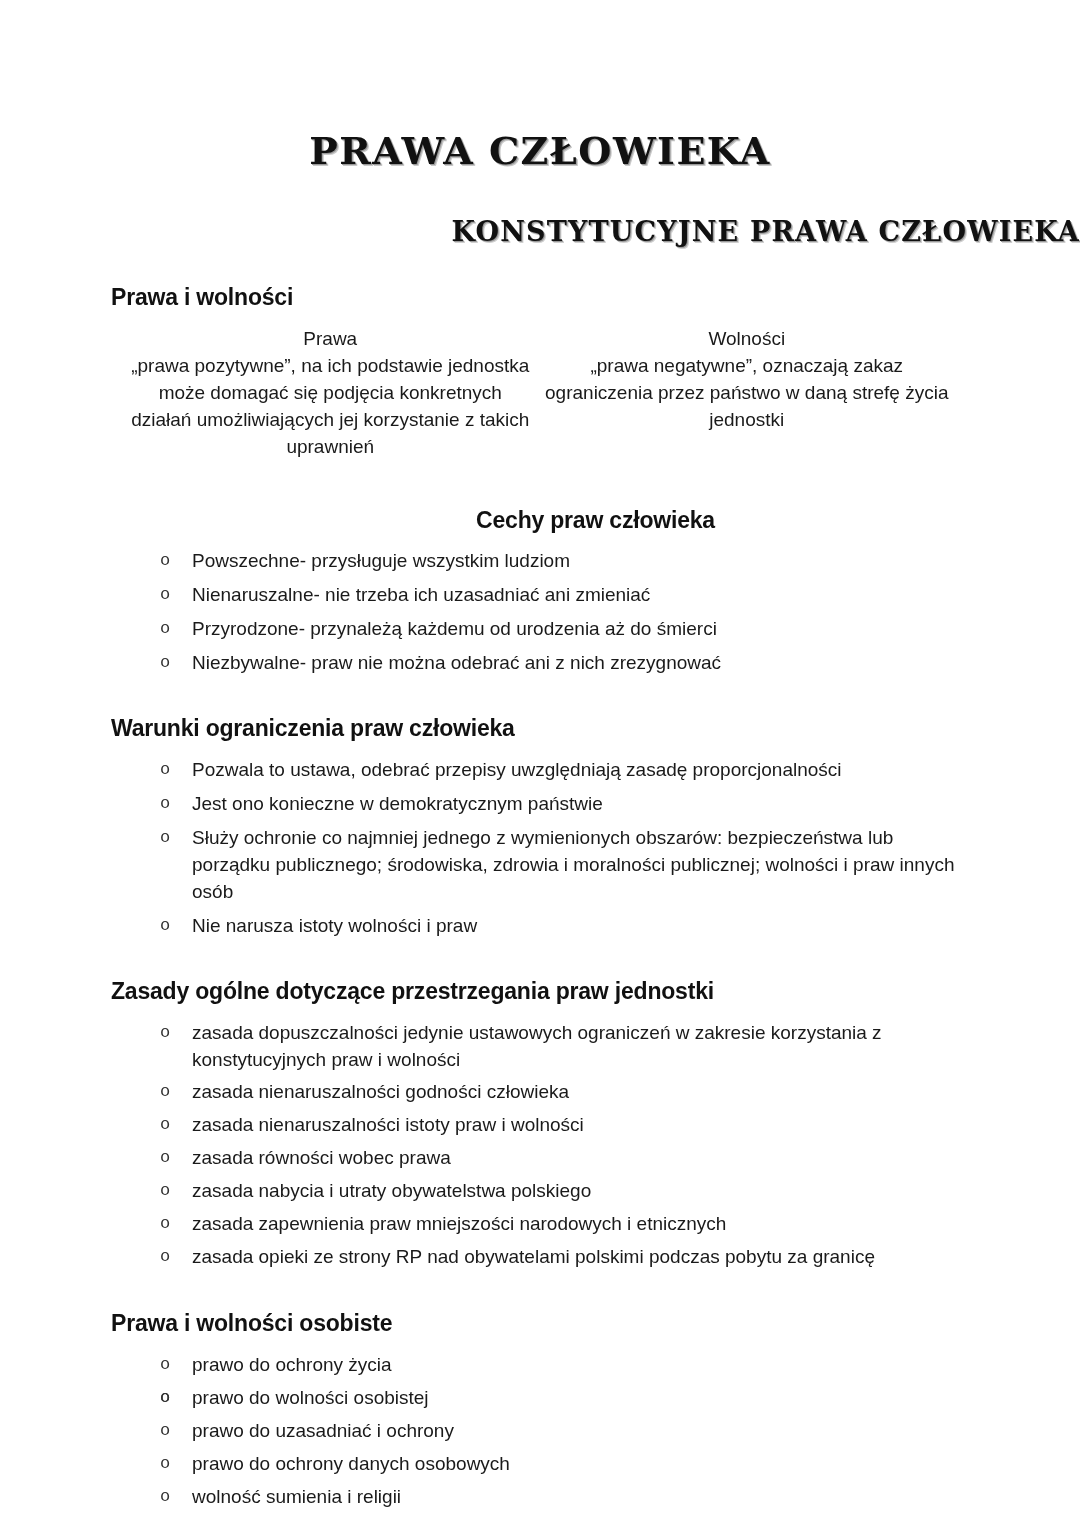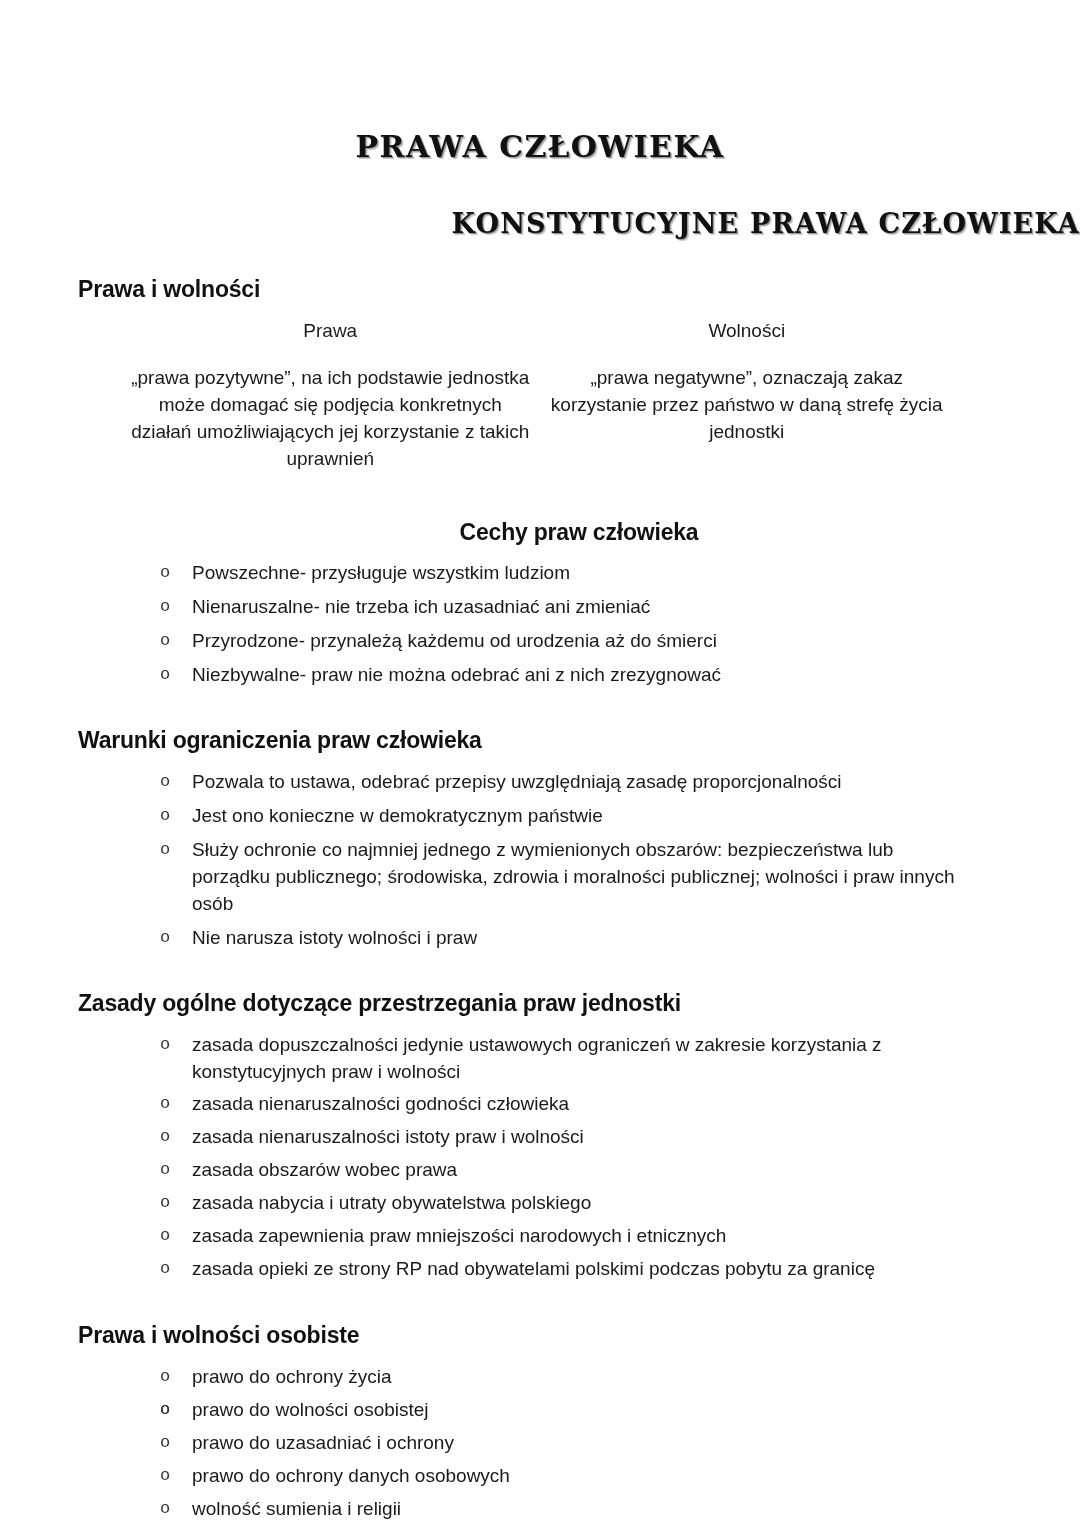--- a/index.html
+++ b/index.html
@@ -25,21 +25,21 @@
     overflow: hidden;
   }
 
   
   .doc-title {
     text-align: center;
     margin: 0;
     padding-top: 132px;
     font-family: "DejaVu Serif", "Liberation Serif", serif;
     font-weight: 700;
-    font-size: 30px;
+    font-size: 38px;
     letter-spacing: 1.5px;
     font-variant: small-caps;
     text-transform: uppercase;
     color: #111111;
     text-shadow:
        1px  1px 0 #9a9a9a,
        2px  2px 0 #c9c9c9,
       -1px -1px 0 #ffffff;
     line-height: 1.0;
   }
@@ -58,21 +58,21 @@
     text-shadow:
        1px  1px 0 #9a9a9a,
        2px  2px 0 #cfcfcf,
       -1px -1px 0 #ffffff;
     line-height: 1.0;
   }
 
   
   .section-heading {
     margin: 0;
-    padding-left: 78px;
+    padding-left: 111px;
     font-family: "Liberation Sans", sans-serif;
     font-weight: 700;
     font-size: 23px;
     color: #111111;
     line-height: 1.25;
     letter-spacing: -0.2px;
   }
   .h-prawa-wolnosci   { padding-top: 38px; }
   .h-cechy            { padding-top: 45px; text-align: center; }
   .h-warunki          { padding-top: 30px; }
@@ -89,21 +89,21 @@
   }
   .col {
     flex: 1 1 0;
     text-align: center;
     font-size: 19px;
     line-height: 1.42;
     color: #1a1a1a;
   }
   .col-title {
     display: block;
-    margin-bottom: 20px;
+    margin-bottom: 0;
   }
   .col-body {
     display: block;
   }
 
   
   .bullets {
     list-style: none;
     margin: 0;
     padding: 14px 0 0 0;
@@ -141,21 +141,21 @@
   <section>
     <h3 class="section-heading h-prawa-wolnosci">Prawa i wolności</h3>
 
     <div class="two-col">
       <div class="col">
         <span class="col-title">Prawa</span>
         <span class="col-body">„prawa pozytywne”, na ich podstawie jednostka może domagać się podjęcia konkretnych działań umożliwiających jej korzystanie z takich uprawnień</span>
       </div>
       <div class="col">
         <span class="col-title">Wolności</span>
-        <span class="col-body">„prawa negatywne”,  oznaczają zakaz korzystanie przez państwo w daną strefę życia jednostki</span>
+        <span class="col-body">„prawa negatywne”,  oznaczają zakaz ograniczenia przez państwo w daną strefę życia jednostki</span>
       </div>
     </div>
   </section>
 
   <section>
     <h3 class="section-heading h-cechy">Cechy praw człowieka</h3>
     <ul class="bullets">
       <li>
         <span class="marker">o</span>
         <span>Powszechne- przysługuje wszystkim ludziom</span>
@@ -207,21 +207,21 @@
       <li>
         <span class="marker">o</span>
         <span>zasada nienaruszalności godności człowieka</span>
       </li>
       <li>
         <span class="marker">o</span>
         <span>zasada nienaruszalności istoty praw i wolności</span>
       </li>
       <li>
         <span class="marker">o</span>
-        <span>zasada obszarów wobec prawa</span>
+        <span>zasada równości wobec prawa</span>
       </li>
       <li>
         <span class="marker">o</span>
         <span>zasada nabycia i utraty obywatelstwa polskiego</span>
       </li>
       <li>
         <span class="marker">o</span>
         <span>zasada zapewnienia praw mniejszości narodowych i etnicznych</span>
       </li>
       <li>

